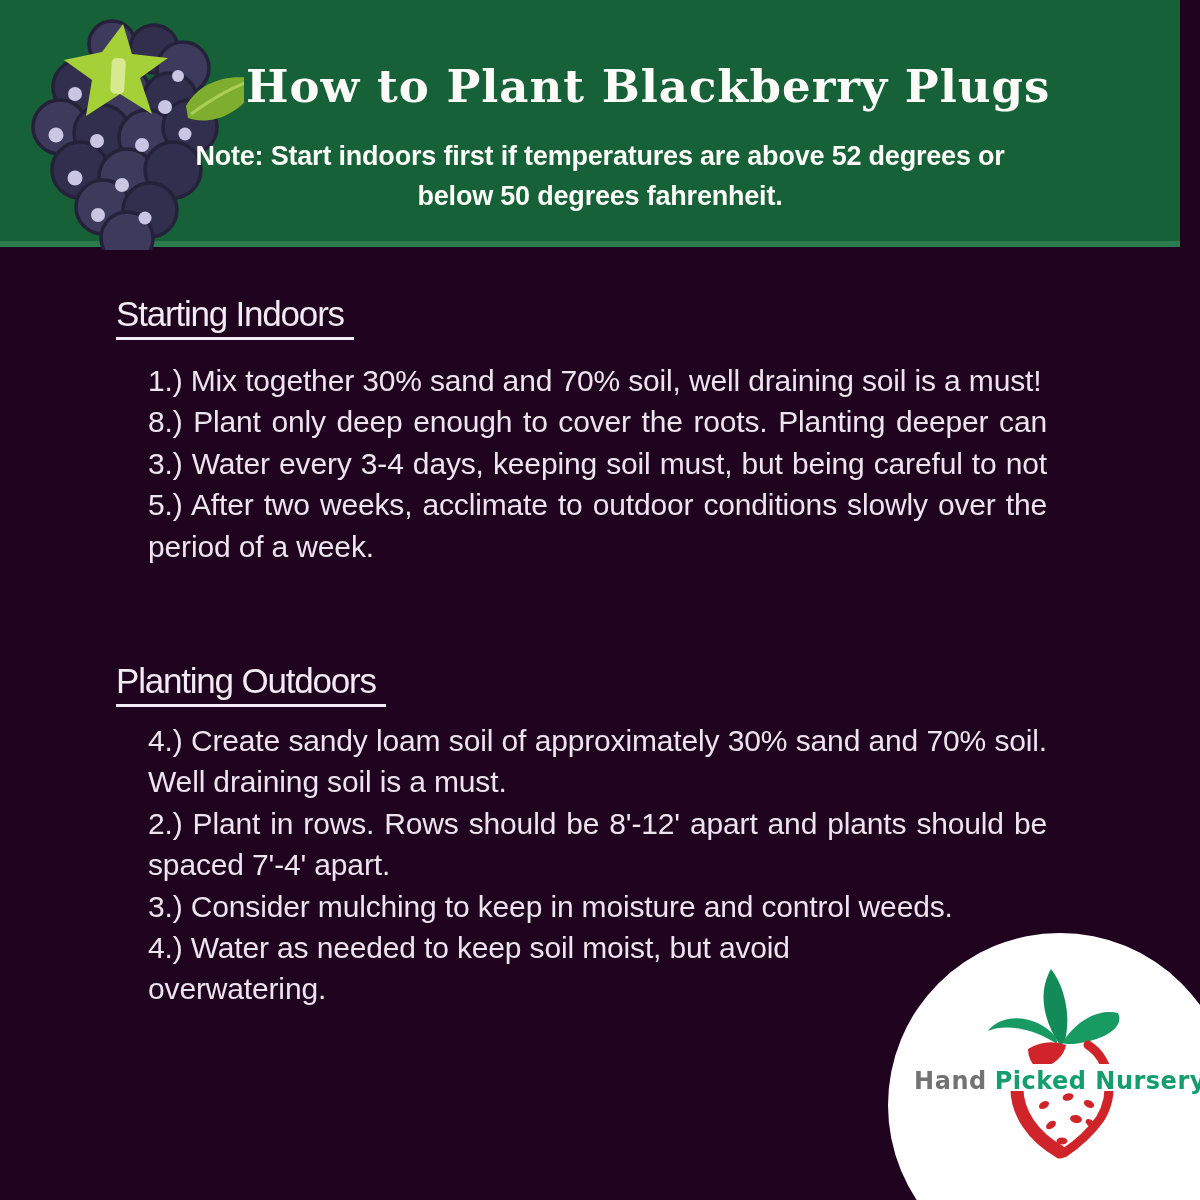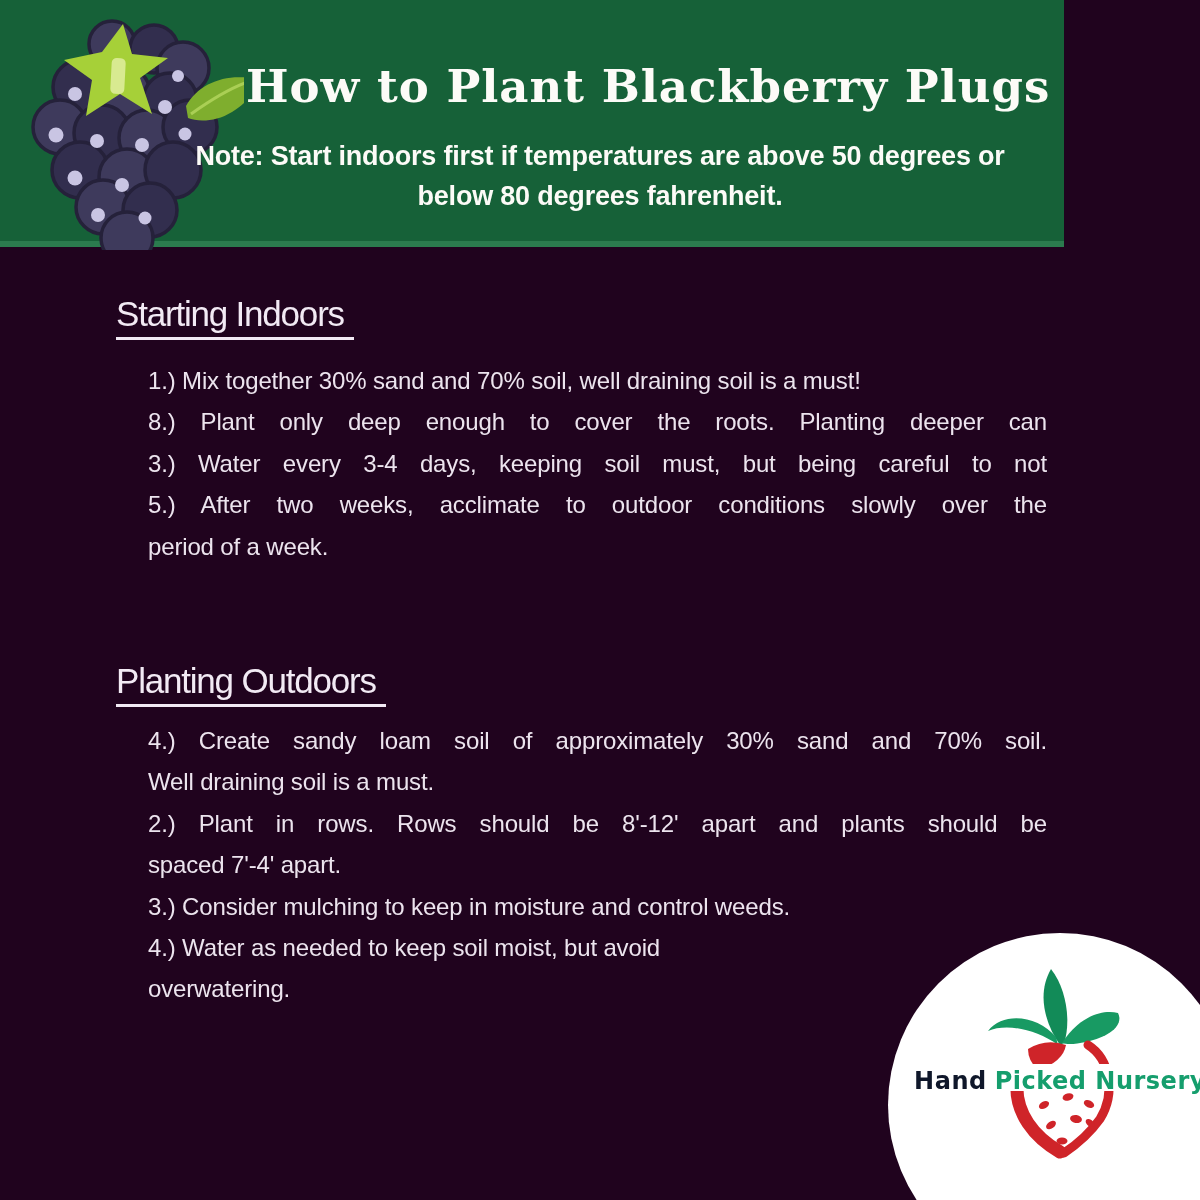--- a/index.html
+++ b/index.html
@@ -2,21 +2,21 @@
 <html><head>
 <meta charset="utf-8">
 <style>
   html,body{margin:0;padding:0;background:#000;}
   .page{
     position:relative;width:1200px;height:1200px;overflow:hidden;
     background:#20031e;font-family:"Liberation Sans",sans-serif;
   }
   
   .band{
-    position:absolute;left:0;top:0;width:1064px;height:241px;
+    position:absolute;left:0;top:0;width:1180px;height:241px;
     background:#166138;border-bottom:6px solid #2b7b4e;
   }
   .berry-svg{position:absolute;left:28px;top:14px;width:216px;height:236px;}
   .title{
     position:absolute;left:246px;top:62px;margin:0;
     font-family:"DejaVu Serif",serif;font-weight:700;font-size:45px;
     letter-spacing:1px;color:#fcfbf7;line-height:1.1;white-space:nowrap;
   }
   .note{
     position:absolute;left:0;top:136px;width:1200px;text-align:center;
@@ -27,40 +27,40 @@
   .h2{
     position:absolute;margin:0;color:#f2eaf4;
     font-weight:400;font-size:35px;letter-spacing:-1.2px;
     border-bottom:3px solid #f2eaf4;padding:0 10px 3px 0;line-height:1.1;
     white-space:nowrap;
   }
   .h2-1{left:116px;top:295px;}
   .h2-2{left:116px;top:662px;}
   .steps{
     position:absolute;left:148px;width:899px;
-    font-size:24px;line-height:41.4px;letter-spacing:-0.15px;
+    font-size:30px;line-height:41.4px;letter-spacing:-0.15px;
     color:#ece4ee;
   }
   .steps-1{top:360px;}
   .steps-2{top:720px;}
   .step{margin:0;}
   .ln{display:block;}
   .ln.j{text-align:justify;text-align-last:justify;}
   
   .logo-circle{
     position:absolute;left:888px;top:933px;width:344px;height:344px;
     background:#ffffff;border-radius:50%;
   }
   .strawberry-svg{position:absolute;left:0;top:0;width:344px;height:344px;}
   .logo-text{
     position:absolute;left:0;top:133px;width:100%;text-align:center;
     font-family:"DejaVu Sans",sans-serif;font-weight:600;font-size:24px;
     letter-spacing:0.5px;line-height:30px;white-space:nowrap;
   }
-  .logo-word-hand{color:#0f172a;margin-right:8px;margin-top:40px;}
+  .logo-word-hand{color:#737373;margin-right:8px;margin-top:40px;}
   .logo-word-rest{color:#159e6d;}
 </style>
 </head>
 <body>
 
 <div class="page">
 
   <header class="band">
 
     <svg class="berry-svg" viewBox="0 0 216 236" aria-hidden="true">
@@ -97,22 +97,22 @@
       </g>
       <polygon points="95,10 104,40 140,44 112,64 124,100 92,80 58,102 64,66 36,46 74,38" fill="#a6d038"></polygon>
       <rect x="83" y="44" width="14" height="36" rx="5" fill="#d8ea90" transform="rotate(3 90 62)"></rect>
       <path d="M158,92 C170,70 196,60 222,64 C230,72 224,86 204,98 C188,108 170,108 160,104 Z" fill="#7fae2e"></path>
       <path d="M163,100 C180,88 202,74 220,68" stroke="#aacf55" stroke-width="3" fill="none"></path>
     </svg>
 
     <h1 class="title">How to Plant Blackberry Plugs</h1>
 
     <div class="note">
-      <div>Note: Start indoors first if temperatures are above 50 degrees or</div>
-      <div>below 80 degrees fahrenheit.</div>
+      <div>Note: Start indoors first if temperatures are above 52 degrees or</div>
+      <div>below 50 degrees fahrenheit.</div>
     </div>
   </header>
 
   <h2 class="h2 h2-1">Starting Indoors</h2>
 
   <div class="steps steps-1">
     <p class="step">
       <span class="ln">1.) Mix together 30% sand and 70% soil, well draining soil is a must!</span>
     </p>
     <p class="step">

